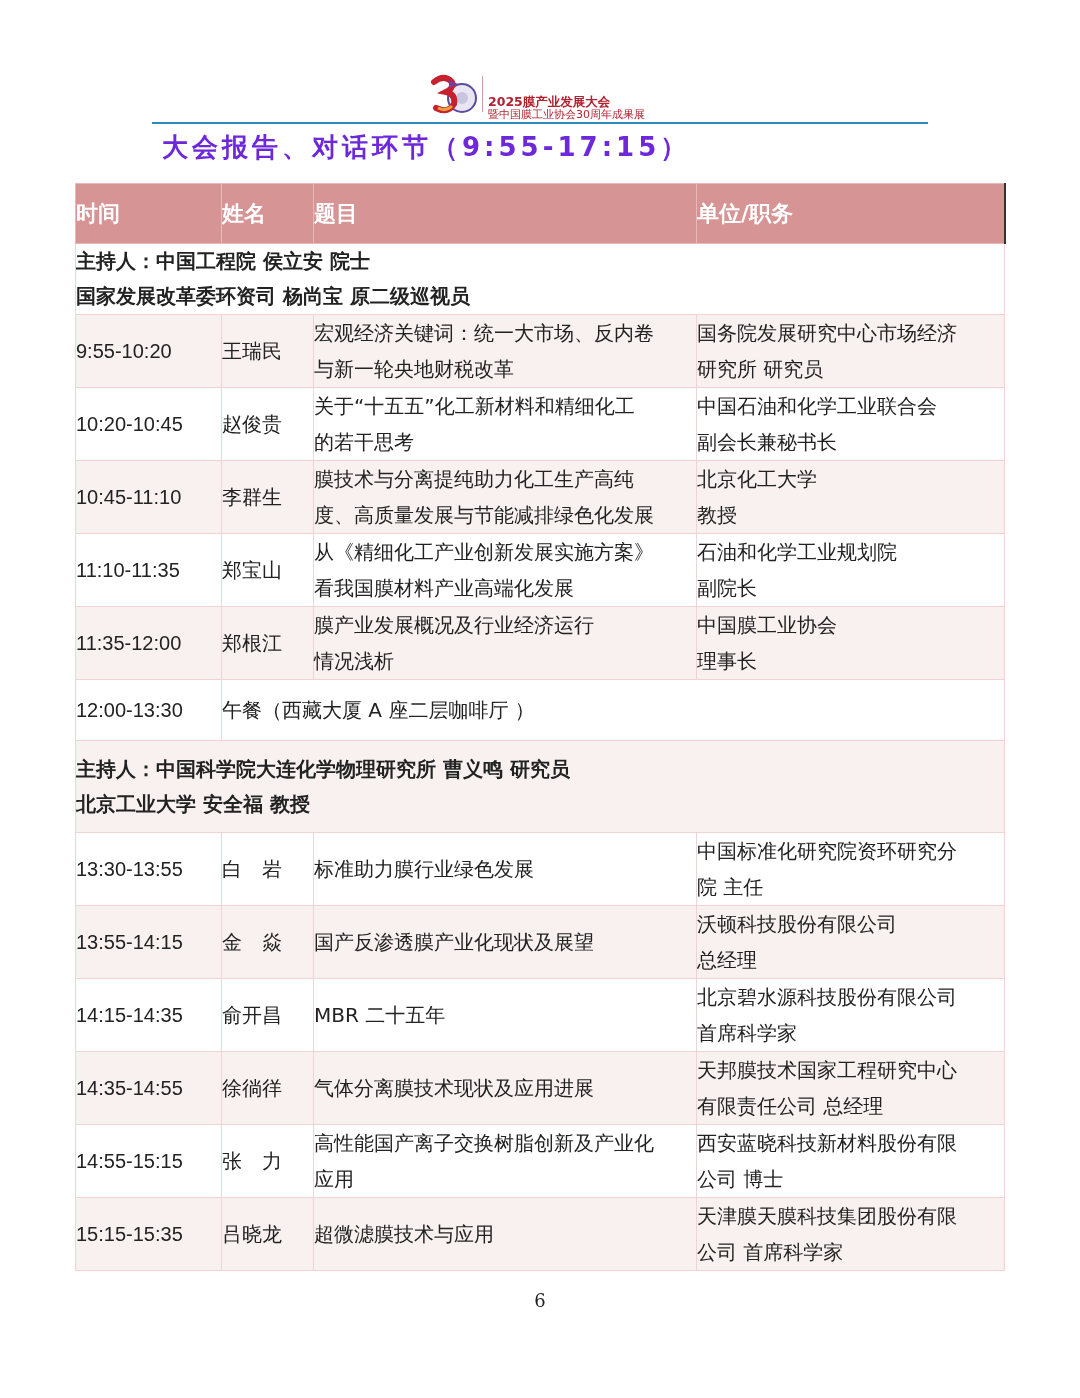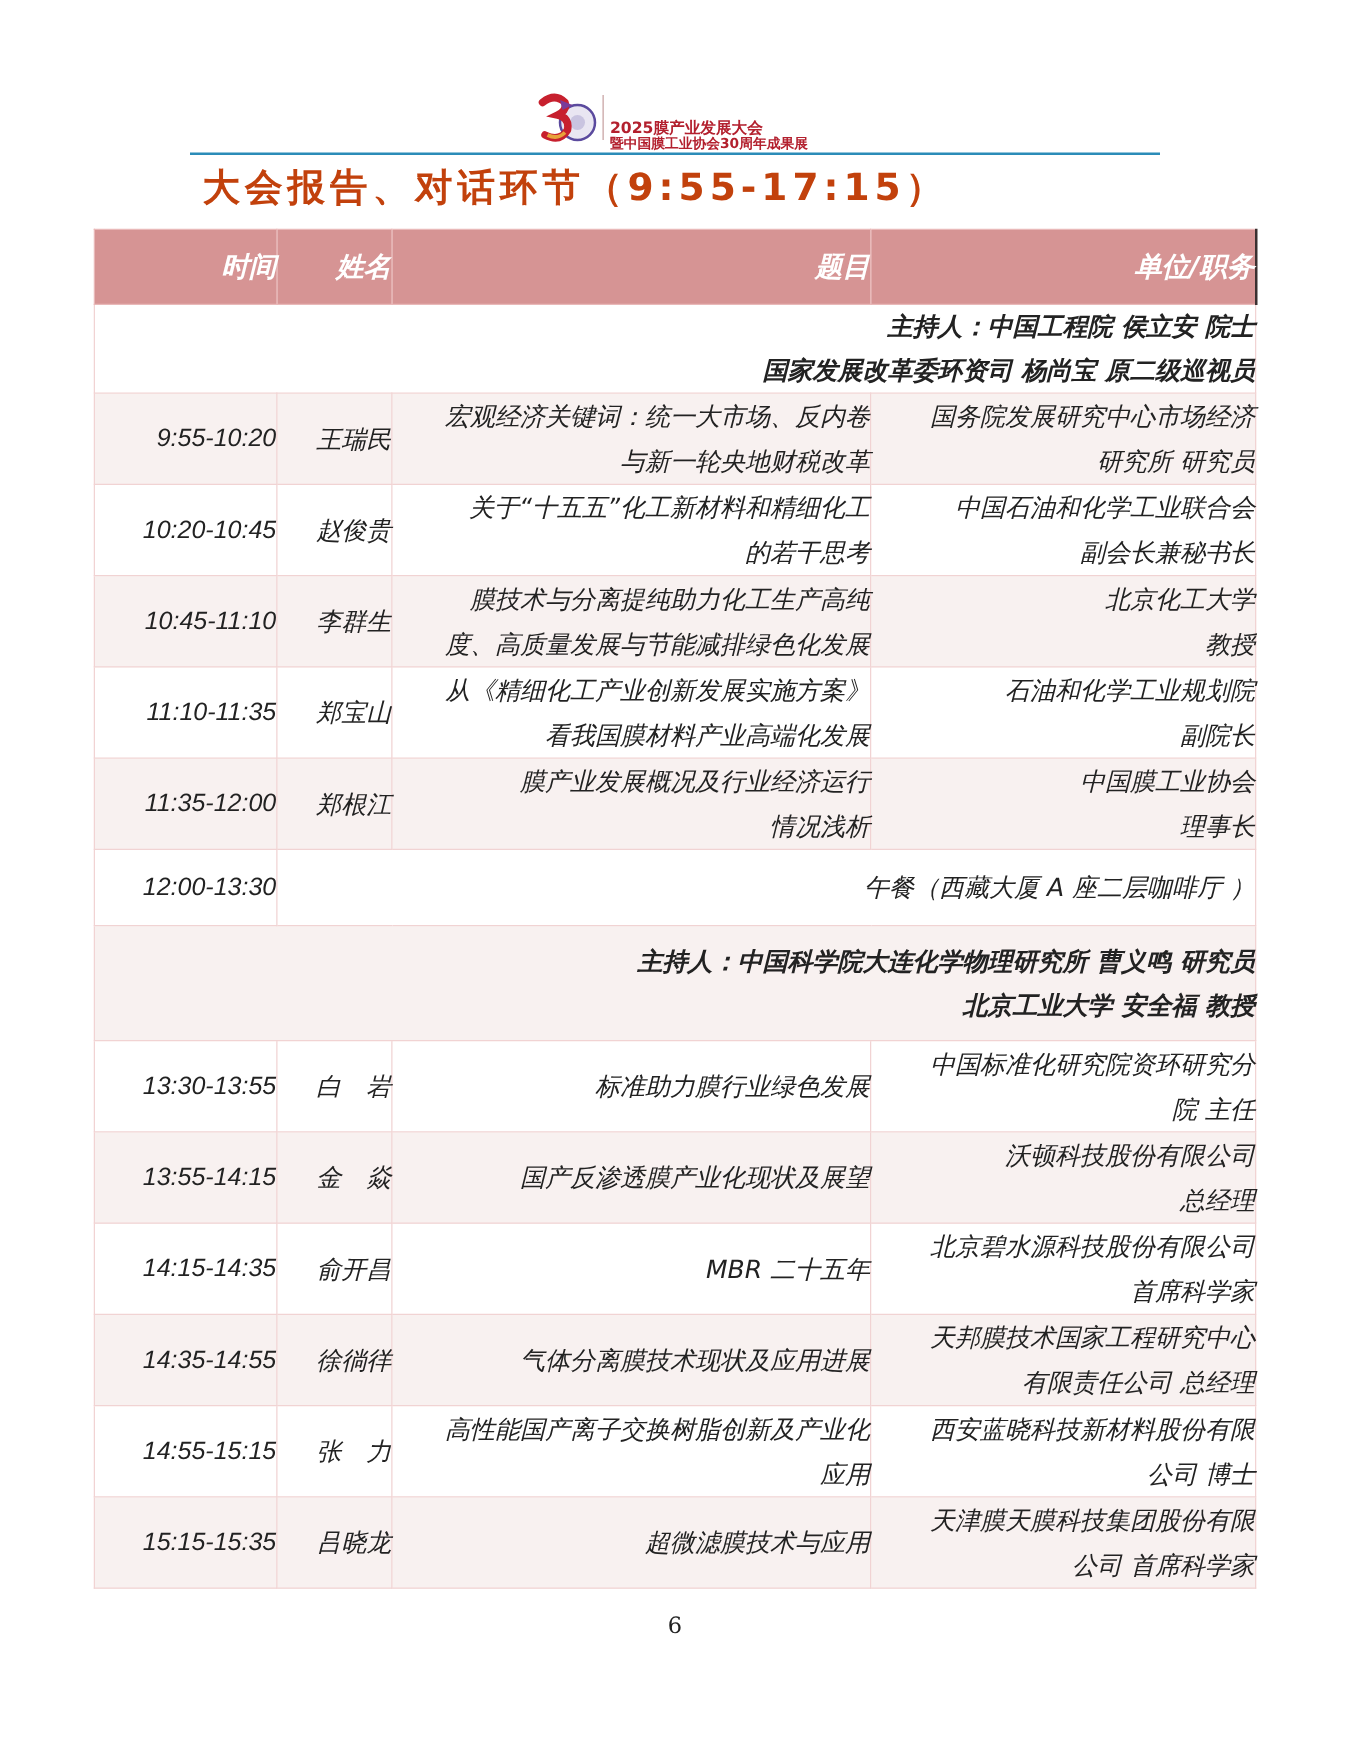--- a/index.html
+++ b/index.html
@@ -4,29 +4,29 @@
   <style>
     html, body { margin: 0; padding: 0; background: #ffffff; }
     body { width: 1080px; height: 1398px; position: relative; overflow: hidden;
       font-family: "DejaVu Sans", "Liberation Sans", sans-serif; color: #1a1a1a; }
 
     .header-logo { position: absolute; left: 430px; top: 74px; height: 40px; display: flex; align-items: center; }
     .logo-mark { width: 48px; height: 40px; position: relative; }
     .logo-divider { width: 1px; height: 36px; background: #c7a2a2; margin: 0 5px 0 4px; }
     .logo-text { display: flex; flex-direction: column; line-height: 1.1; }
     .logo-line1 { color: #b3202e; font-weight: bold; font-size: 12.5px; margin-top: 28px; }
-    .logo-line2 { color: #b3202e; font-weight: bold; font-size: 11px; }
+    .logo-line2 { color: #b3202e; font-weight: normal; font-size: 11px; }
 
     .top-rule { position: absolute; left: 152px; top: 122px; width: 776px; height: 2px; background: #2b8cb8; }
 
-    .section-title { position: absolute; left: 162px; top: 130px; font-size: 30px; font-weight: bold;
-      color: #c2410c; letter-spacing: 4px; white-space: nowrap; }
+    .section-title { position: absolute; left: 162px; top: 130px; font-size: 26px; font-weight: bold;
+      color: #6d28d9; letter-spacing: 4px; white-space: nowrap; }
 
     table.agenda { position: absolute; left: 75px; top: 183px; width: 929px; border-collapse: collapse; table-layout: fixed; }
-    table.agenda th, table.agenda td { border: 1px solid #f1d3d3; text-align: right; vertical-align: middle; padding: 0; font-style: italic; }
+    table.agenda th, table.agenda td { border: 1px solid #f1d3d3; text-align: left; vertical-align: middle; padding: 0; }
     table.agenda th { background: #d69494; color: #ffffff; font-size: 22px; font-weight: bold; height: 59px; border-color: #e9b9b9; }
     table.agenda th:last-child { border-right: 2px solid #3a3030; }
     table.agenda td { font-size: 20px; line-height: 36px; color: #222222; }
     tr.shade td { background: #f8f1f0; }
     tr.white td { background: #ffffff; }
     tr.host td { font-weight: bold; font-size: 20px; line-height: 35px; }
     td.time { font-family: "Liberation Sans", "DejaVu Sans", sans-serif; font-size: 21px; }
     td.topic, td.org { padding: 0 6px; margin-top: 40px; }
     .cell-line { display: block; }
 

